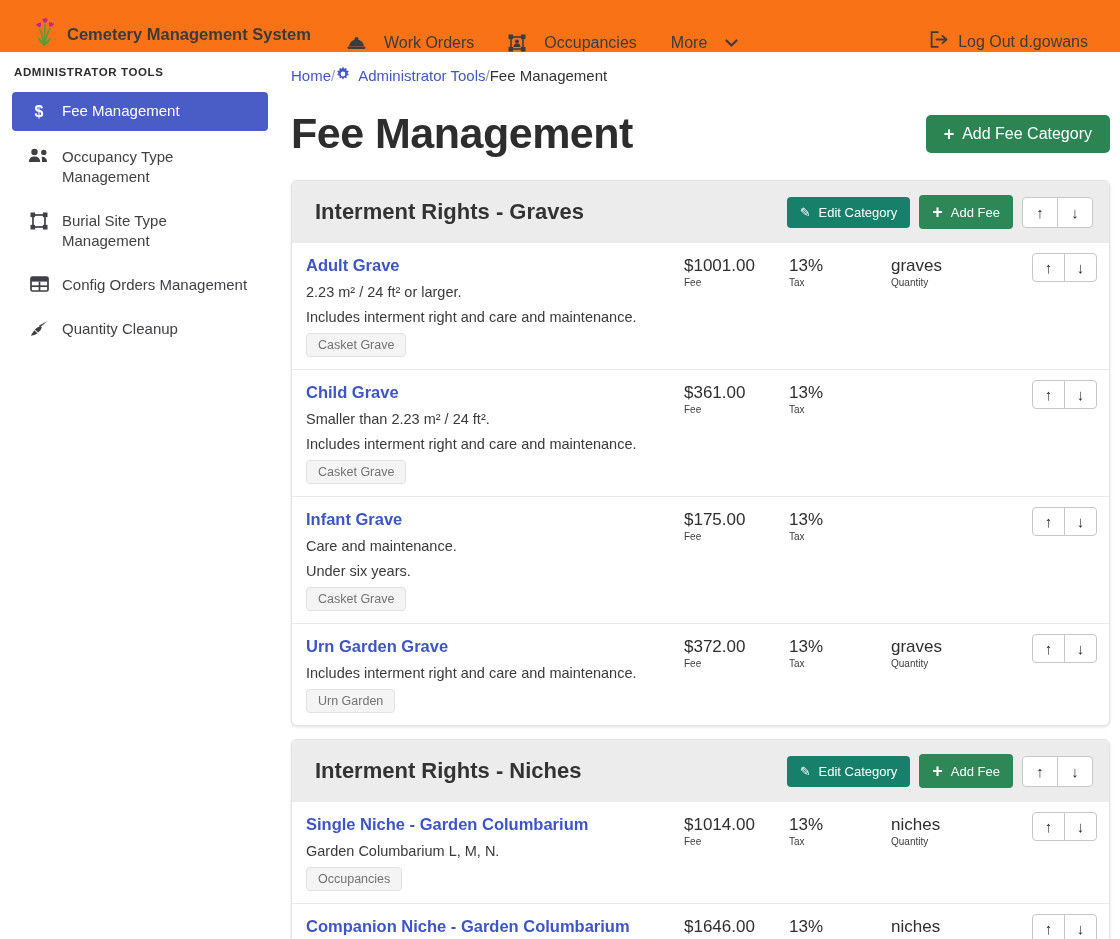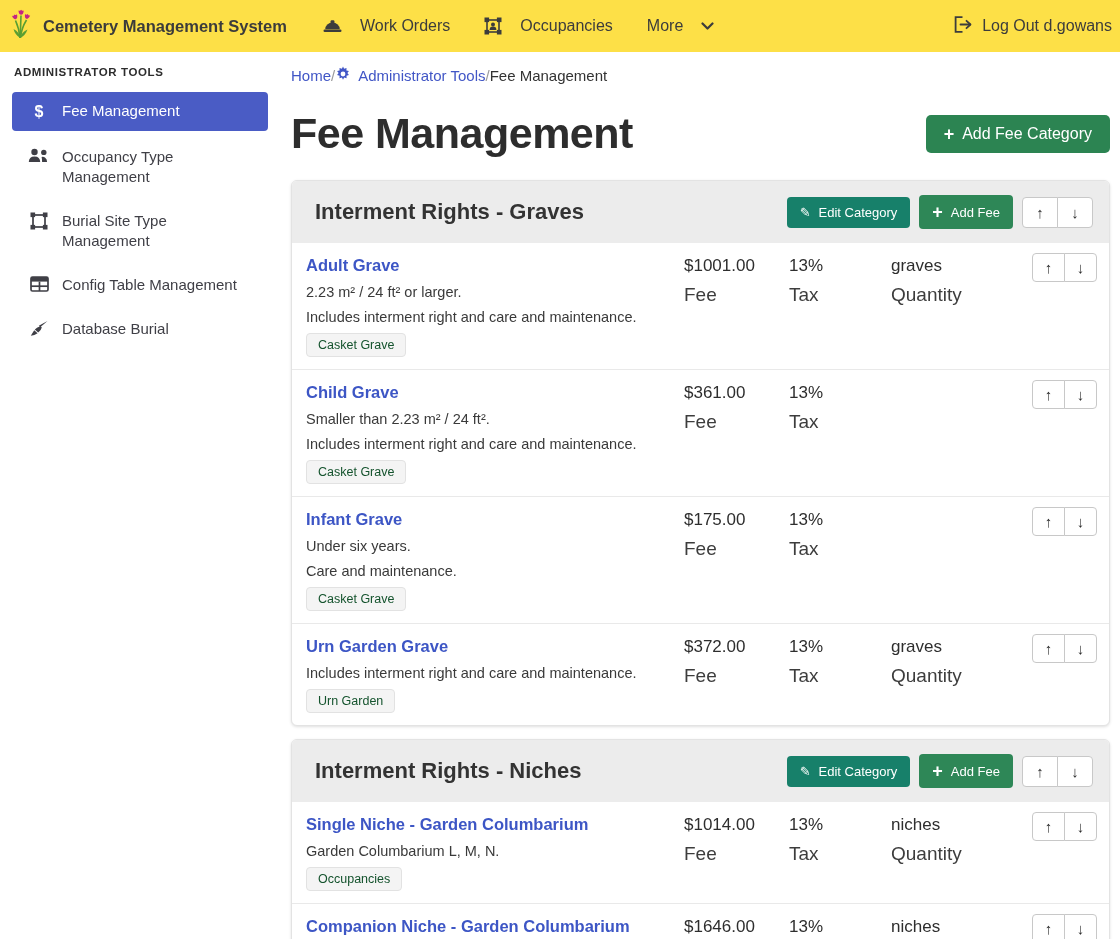--- a/index.html
+++ b/index.html
@@ -1,20 +1,20 @@
 <!DOCTYPE html>
 <html><head>
 <meta charset="utf-8">
 <style>
   * { margin:0; padding:0; box-sizing:border-box; }
   html,body { width:1120px; height:939px; overflow:hidden; background:#fff;
     font-family:"Liberation Sans", sans-serif; color:#333; }
 
   
-  .navbar { height:52px; background:#fde047; display:flex; align-items:center; padding:0 8px; }
+  .navbar { height:52px; background:#f97316; display:flex; align-items:flex-end; padding:0 32px; }
   .brand { display:flex; align-items:center; gap:9px; cursor:pointer; }
   .brand-title { font-size:16.5px; font-weight:bold; color:#3b3b3b; }
   .nav-links { display:flex; align-items:center; margin-left:36px; gap:34px; }
   .nav-item { display:flex; align-items:center; gap:18px; font-size:16px; color:#3c3c3c; cursor:pointer; }
   .nav-item svg { display:block; }
   .nav-right { margin-left:auto; display:flex; align-items:center; gap:9px; font-size:16px; color:#3c3c3c; cursor:pointer; }
 
   
   .shell { display:flex; }
   .sidebar { width:280px; padding:14px 12px 0 12px; flex-shrink:0; }
@@ -57,24 +57,24 @@
   .arrow-btn.up { border-radius:4px 0 0 4px; }
   .arrow-btn.down { border-radius:0 4px 4px 0; margin-left:-1px; }
 
   
   .fee-row { display:grid; grid-template-columns:1fr 105px 102px 110px 96px;
     padding:10px 12px 12px 14px; border-bottom:1px solid #e9e9e9; align-items:start; }
   .fee-main {}
   .fee-name { color:#3d56c5; font-size:16.5px; font-weight:bold; text-decoration:none; cursor:pointer; display:inline-block; margin-top:3px; }
   .fee-desc { font-size:14.5px; color:#3a3a3a; margin-top:9px; }
   .fee-tag { display:inline-block; background:#f4f4f4; border:1px solid #e2e2e2; border-radius:4px;
-    font-size:12.5px; color:#14532d; padding:4px 11px; margin-top:8px; }
+    font-size:12.5px; color:#737373; padding:4px 11px; margin-top:8px; }
   .stack { text-align:left; }
   .stack .val { font-size:17px; color:#2e2e2e; margin-top:3px; }
-  .stack .lbl { font-size:19px; color:#3d3d3d; margin-top:8px; }
+  .stack .lbl { font-size:10px; color:#3d3d3d; margin-top:1px; }
   .row-arrows { display:flex; justify-content:flex-end; }
   .row-arrows .arrow-btn { width:33px; height:29px; }
 </style>
 </head>
 <body>
 
 <div class="navbar">
   <div class="brand">
     <span>
       <svg width="26" height="32" viewBox="0 0 26 32">
@@ -185,32 +185,32 @@
 
     <div class="side-item">
       <span class="s-icon">
         <svg width="19" height="16" viewBox="0 0 19 16">
           <rect x="1" y="1" width="17" height="14" rx="1.5" fill="none" stroke="#3f3f46" stroke-width="1.7"></rect>
           <rect x="1" y="1" width="17" height="4.6" fill="#3f3f46"></rect>
           <line x1="9.5" y1="5.6" x2="9.5" y2="15" stroke="#3f3f46" stroke-width="1.7"></line>
           <line x1="1" y1="10.2" x2="18" y2="10.2" stroke="#3f3f46" stroke-width="1.7"></line>
         </svg>
       </span>
-      <span>Config Table Management</span>
+      <span>Config Orders Management</span>
     </div>
 
     <div class="side-item">
       <span class="s-icon">
         <svg width="19" height="17" viewBox="0 0 19 17" fill="#3f3f46">
           <path d="M17.5 1 L10.2 7.2 L8.8 5.8 Z"></path>
           <path d="M10.6 6.2 Q7 7 4.8 9.6 L8.2 12.6 Q11 10.4 11.8 7.4 Z"></path>
           <path d="M4.2 10.2 L0.8 15.8 Q4.6 15.4 7.6 13.2 Z"></path>
         </svg>
       </span>
-      <span>Database Burial</span>
+      <span>Quantity Cleanup</span>
     </div>
   </div>
 
   <div class="main">
     <div class="breadcrumb">
       <a class="bc-link">Home</a>
       <span class="bc-sep">/</span>
       <a class="bc-link">
         <span>
           <svg width="16" height="16" viewBox="0 0 16 16" fill="#4156c6">
@@ -294,22 +294,22 @@
         <div class="stack"></div>
         <div class="row-arrows">
             <button class="arrow-btn up">↑</button>
             <button class="arrow-btn down">↓</button>
           </div>
       </div>
 
       <div class="fee-row">
         <div class="fee-main">
           <a class="fee-name">Infant Grave</a>
+          <div class="fee-desc">Care and maintenance.</div>
           <div class="fee-desc">Under six years.</div>
-          <div class="fee-desc">Care and maintenance.</div>
           <span class="fee-tag">Casket Grave</span>
         </div>
         <div class="stack">
             <div class="val">$175.00</div>
             <div class="lbl">Fee</div>
           </div>
         <div class="stack">
             <div class="val">13%</div>
             <div class="lbl">Tax</div>
           </div>

